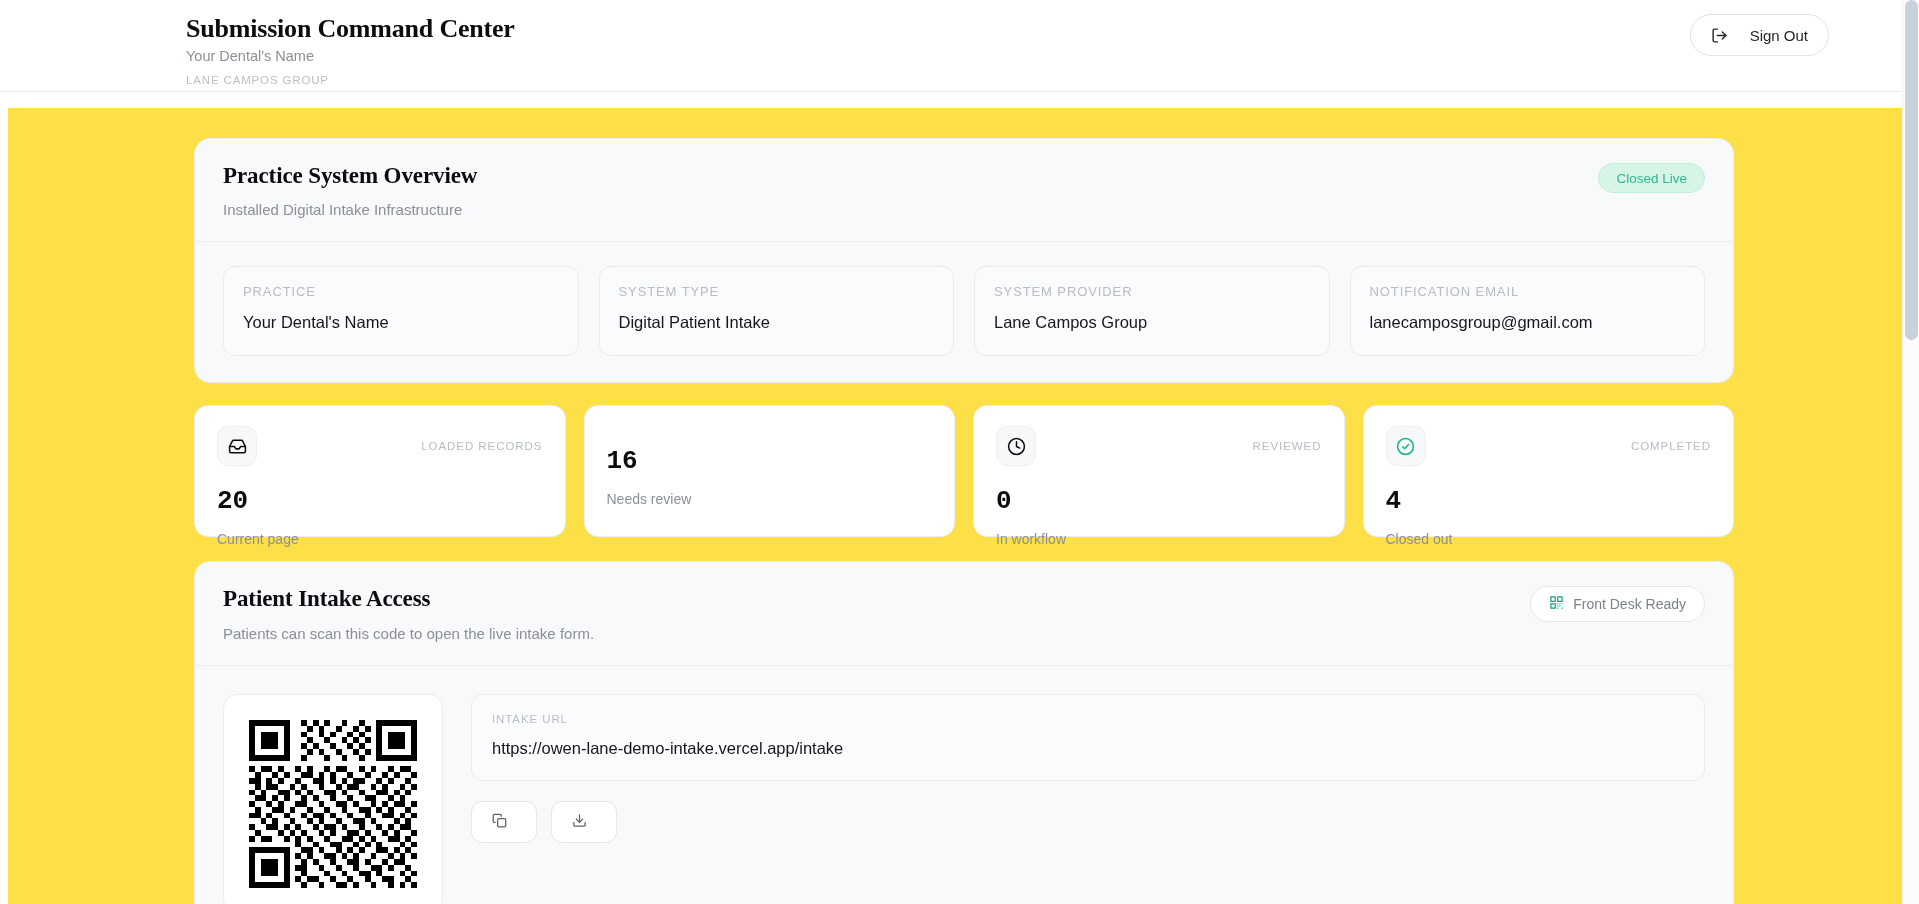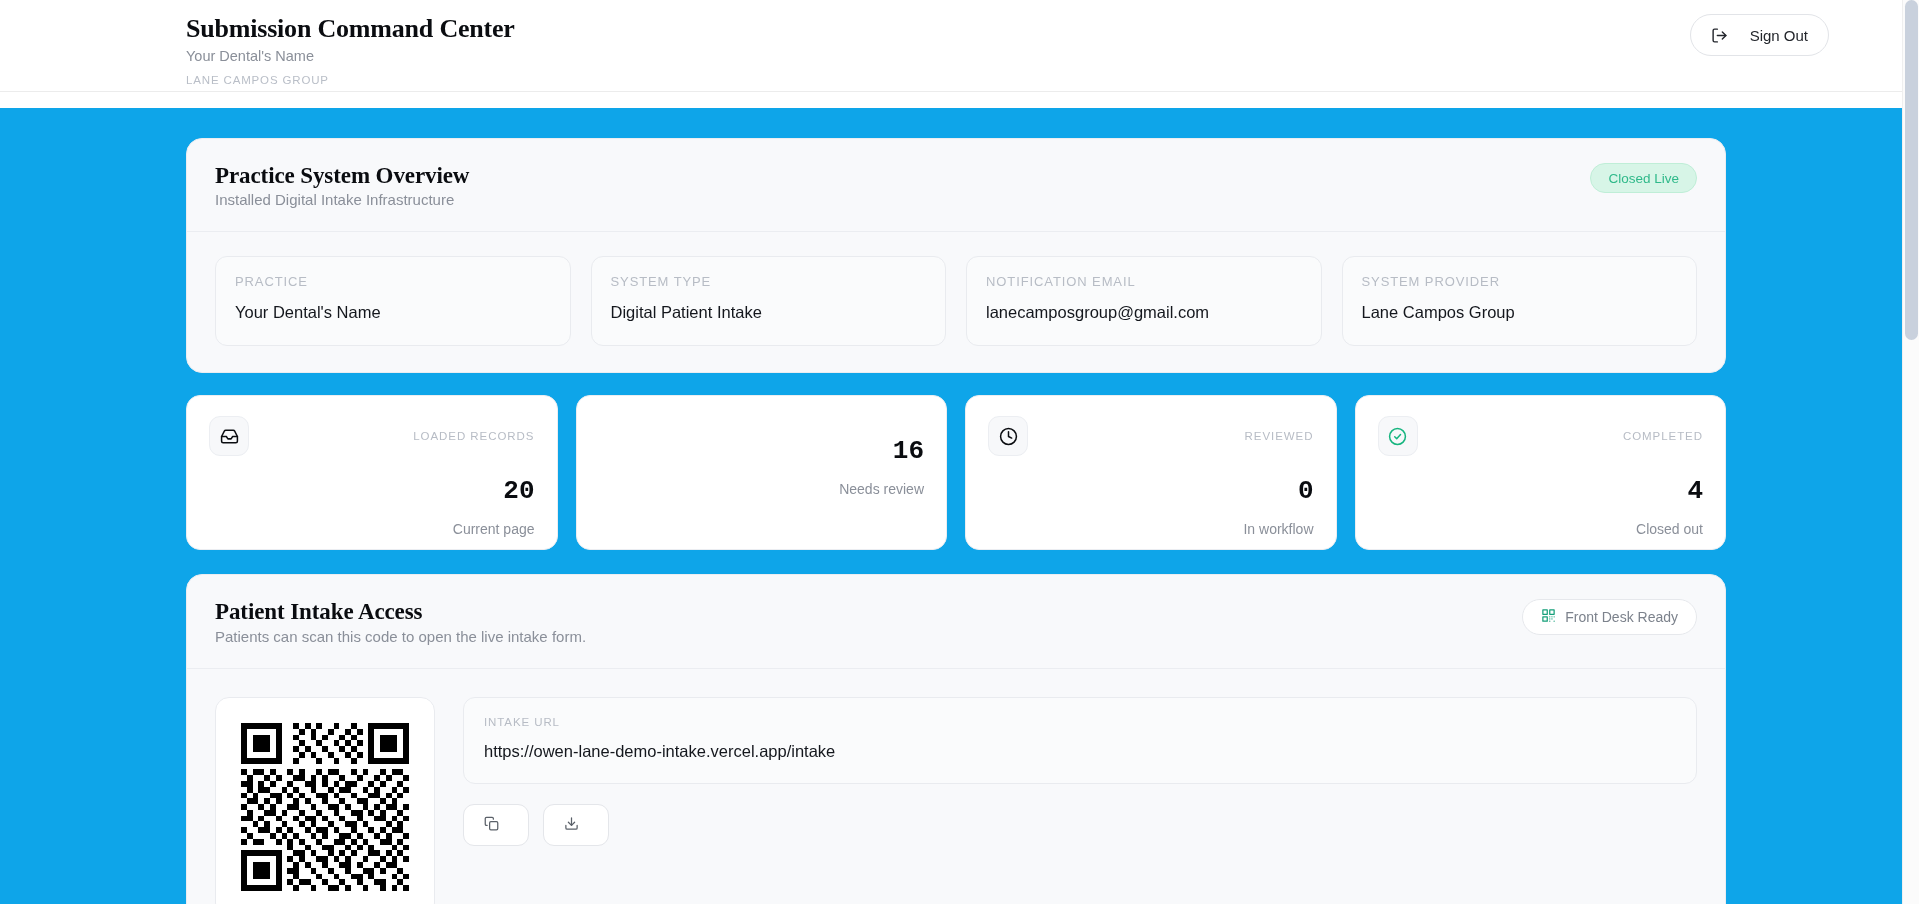--- a/index.html
+++ b/index.html
@@ -91,25 +91,25 @@
     font-size: 15px;
     color: #23262c;
     cursor: pointer;
     white-space: nowrap;
   }
   .signout-btn svg { display: block; }
 
   
   .content {
     position: absolute;
-    top: 108px; left: 0;
+    top: 108px; left: 8px;
     width: 1902px;
     height: 796px;
     overflow: hidden;
-    background: #0ea5e9;
+    background: #fde047;
     padding: 30px 0 0 0;
   }
   .shell { width: 1540px; margin: 0 0 0 186px; }
 
   
   .panel {
     background: #f8f9fb;
     border: 1px solid #ebedf1;
     border-radius: 16px;
     overflow: hidden;
@@ -123,21 +123,21 @@
   }
   .panel-title {
     font-family: "Liberation Serif", serif;
     font-size: 23px;
     font-weight: 700;
     letter-spacing: -0.1px;
     color: #0a0c10;
     line-height: 1.15;
   }
   .panel-sub {
-    margin-top: 2px;
+    margin-top: 12px;
     font-size: 15px;
     color: #8a8f99;
     line-height: 1.2;
   }
 
   .badge-live {
     display: inline-flex;
     align-items: center;
     height: 30px;
     padding: 0 17px;
@@ -199,24 +199,23 @@
     display: grid;
     grid-template-columns: repeat(4, 1fr);
     gap: 18px;
     margin-top: 22px;
   }
   .stat-card {
     background: #ffffff;
     border: 1px solid #ebedf1;
     border-radius: 14px;
     padding: 20px 22px 22px 22px;
-    height: 155px;
+    height: 132px;
     display: flex;
     flex-direction: column;
-    text-align: right;
   }
   .stat-top {
     display: flex;
     align-items: center;
     justify-content: space-between;
   }
   .stat-icon {
     width: 40px; height: 40px;
     border-radius: 11px;
     background: #f7f8fa;
@@ -344,26 +343,26 @@
         <div class="info-row">
           <div class="info-tile">
             <div class="info-label">PRACTICE</div>
             <div class="info-value">Your Dental's Name</div>
           </div>
           <div class="info-tile">
             <div class="info-label">SYSTEM TYPE</div>
             <div class="info-value">Digital Patient Intake</div>
           </div>
           <div class="info-tile">
+            <div class="info-label">SYSTEM PROVIDER</div>
+            <div class="info-value">Lane Campos Group</div>
+          </div>
+          <div class="info-tile">
             <div class="info-label">NOTIFICATION EMAIL</div>
             <div class="info-value">lanecamposgroup@gmail.com</div>
-          </div>
-          <div class="info-tile">
-            <div class="info-label">SYSTEM PROVIDER</div>
-            <div class="info-value">Lane Campos Group</div>
           </div>
         </div>
       </section>
 
       <section class="stats-row">
 
         <div class="stat-card">
           <div class="stat-top">
             <span class="stat-icon">
               <svg width="19" height="19" viewBox="0 0 24 24" fill="none" stroke="#0a0c10" stroke-width="1.9" stroke-linecap="round" stroke-linejoin="round">

